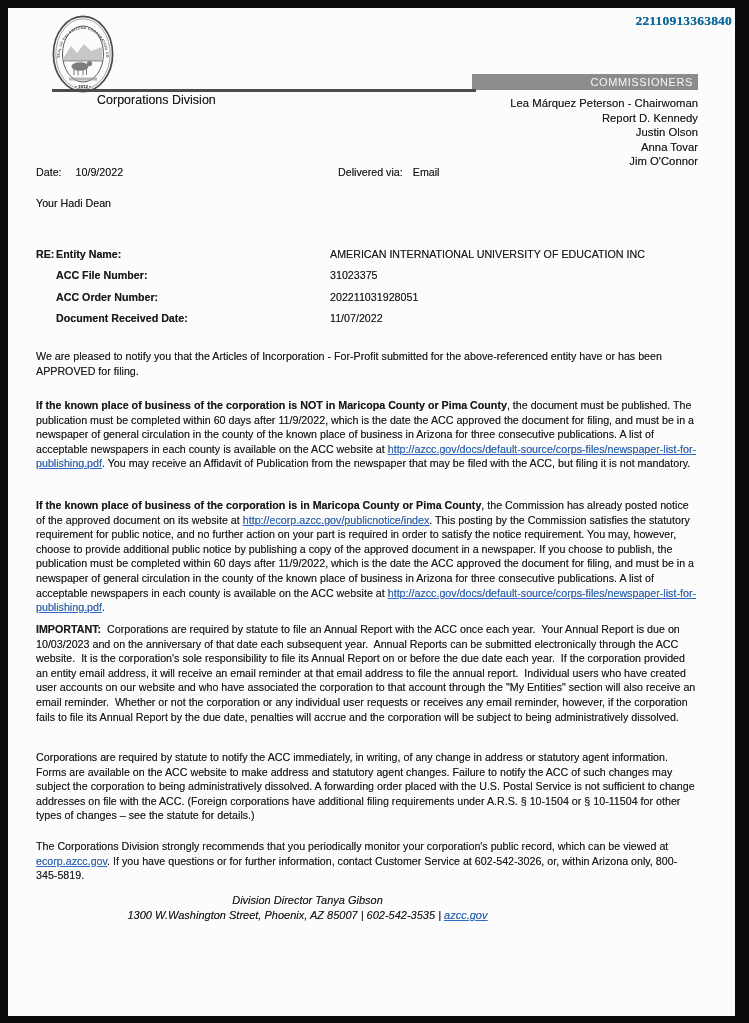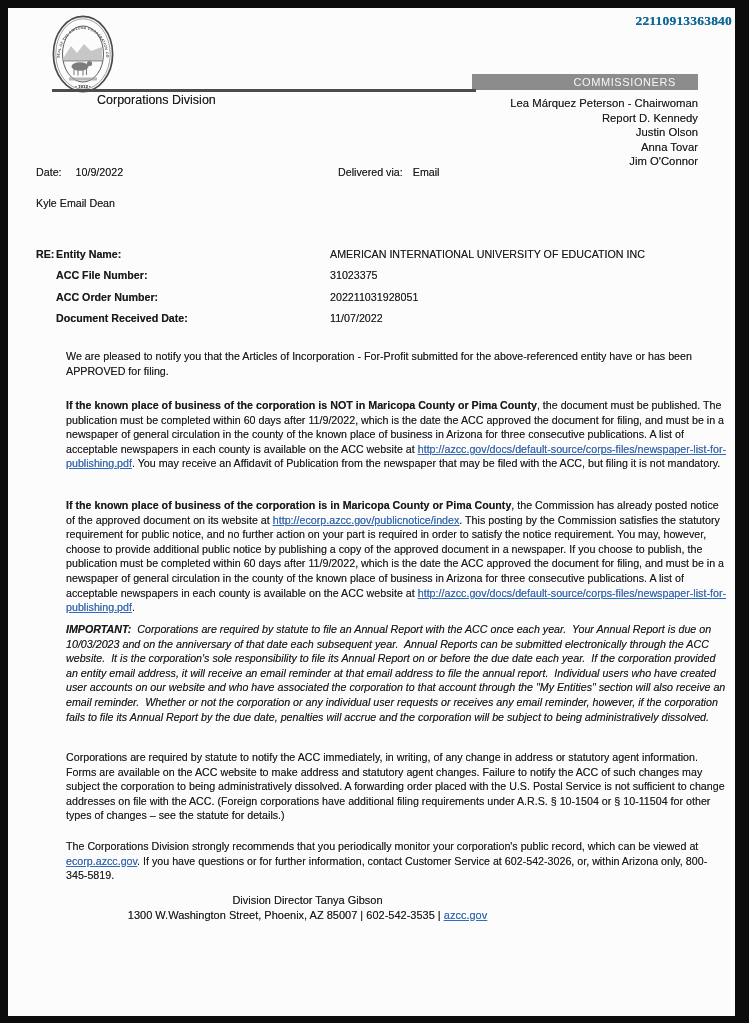--- a/index.html
+++ b/index.html
@@ -27,46 +27,45 @@
   .tracking{
     position:absolute;top:5px;right:3px;
     font-family:"Liberation Serif","DejaVu Serif",serif;
     font-weight:bold;font-size:13.5px;letter-spacing:.2px;color:#0369a1;
   }
   .seal{position:absolute;left:44px;top:7px;width:62px;height:78px;}
   .graybar{
     position:absolute;left:464px;top:66px;width:226px;height:16px;
     background:var(--bar-gray);
     color:#f6f6f6;font-size:11px;line-height:16px;letter-spacing:.6px;
-    text-align:right;padding-right:22px;text-shadow:none;
+    text-align:right;padding-right:5px;text-shadow:none;
   }
   .rule{position:absolute;left:44px;top:81px;width:424px;height:3px;background:var(--rule-gray);}
   .division{position:absolute;left:89px;top:85px;font-size:12.5px;}
   .commissioners{position:absolute;right:37px;top:88px;text-align:right;font-size:11.3px;line-height:14.6px;}
   .daterow{position:absolute;left:28px;top:158px;width:662px;font-size:10.7px;}
   .daterow .val{margin-left:14px;}
   .delivered{position:absolute;left:302px;top:0;}
   .delivered .val{margin-left:10px;}
   .recipient{position:absolute;left:28px;top:189px;font-size:10.7px;}
   .reblock{position:absolute;left:28px;top:240px;width:662px;font-size:10.7px;}
   .rerow{position:relative;height:21.4px;}
   .reprefix{position:absolute;left:0;font-weight:bold;}
   .relabel{position:absolute;left:20px;font-weight:bold;}
   .revalue{position:absolute;left:294px;}
   .para{
     position:absolute;left:28px;width:662px;
     font-size:10.7px;line-height:14.6px;
     white-space:pre-wrap;
-    margin-left:30px;
   }
   .p0{top:341px;} .p1{top:390px;} .p2{top:490px;}
-  .p3{top:614px;font-style:italic;} .p4{top:742px;} .p5{top:831px;}
+  .p3{top:614px;} .p4{top:742px;} .p5{top:831px;}
   .b{font-weight:bold;}
   .link{color:var(--link-blue);text-decoration:underline;cursor:pointer;}
-  .footer{position:absolute;left:0;top:885px;width:599px;text-align:center;font-size:11px;line-height:14.6px;}
+  .footer{position:absolute;left:0;top:885px;width:599px;text-align:center;font-size:11px;line-height:14.6px;font-style:italic;}
 </style>
 </head>
 <body>
 
 <div class="page">
 
   <div class="tracking">22110913363840</div>
 
   <svg class="seal" viewBox="0 0 62 78" aria-hidden="true">
     <defs>
@@ -102,21 +101,21 @@
     <div>Jim O'Connor</div>
   </div>
 
   <div class="daterow">
     <span>Date:</span><span class="val">10/9/2022</span>
     <span class="delivered">
       <span>Delivered via:</span><span class="val">Email</span>
     </span>
   </div>
 
-  <div class="recipient">Kyle Email Dean</div>
+  <div class="recipient">Your Hadi Dean</div>
 
   <div class="reblock">
     <div class="rerow">
       <span class="reprefix">RE:</span>
       <span class="relabel">Entity Name:</span>
       <span class="revalue">AMERICAN INTERNATIONAL UNIVERSITY OF EDUCATION INC</span>
     </div>
     <div class="rerow">
       <span class="relabel">ACC File Number:</span>
       <span class="revalue">31023375</span>

